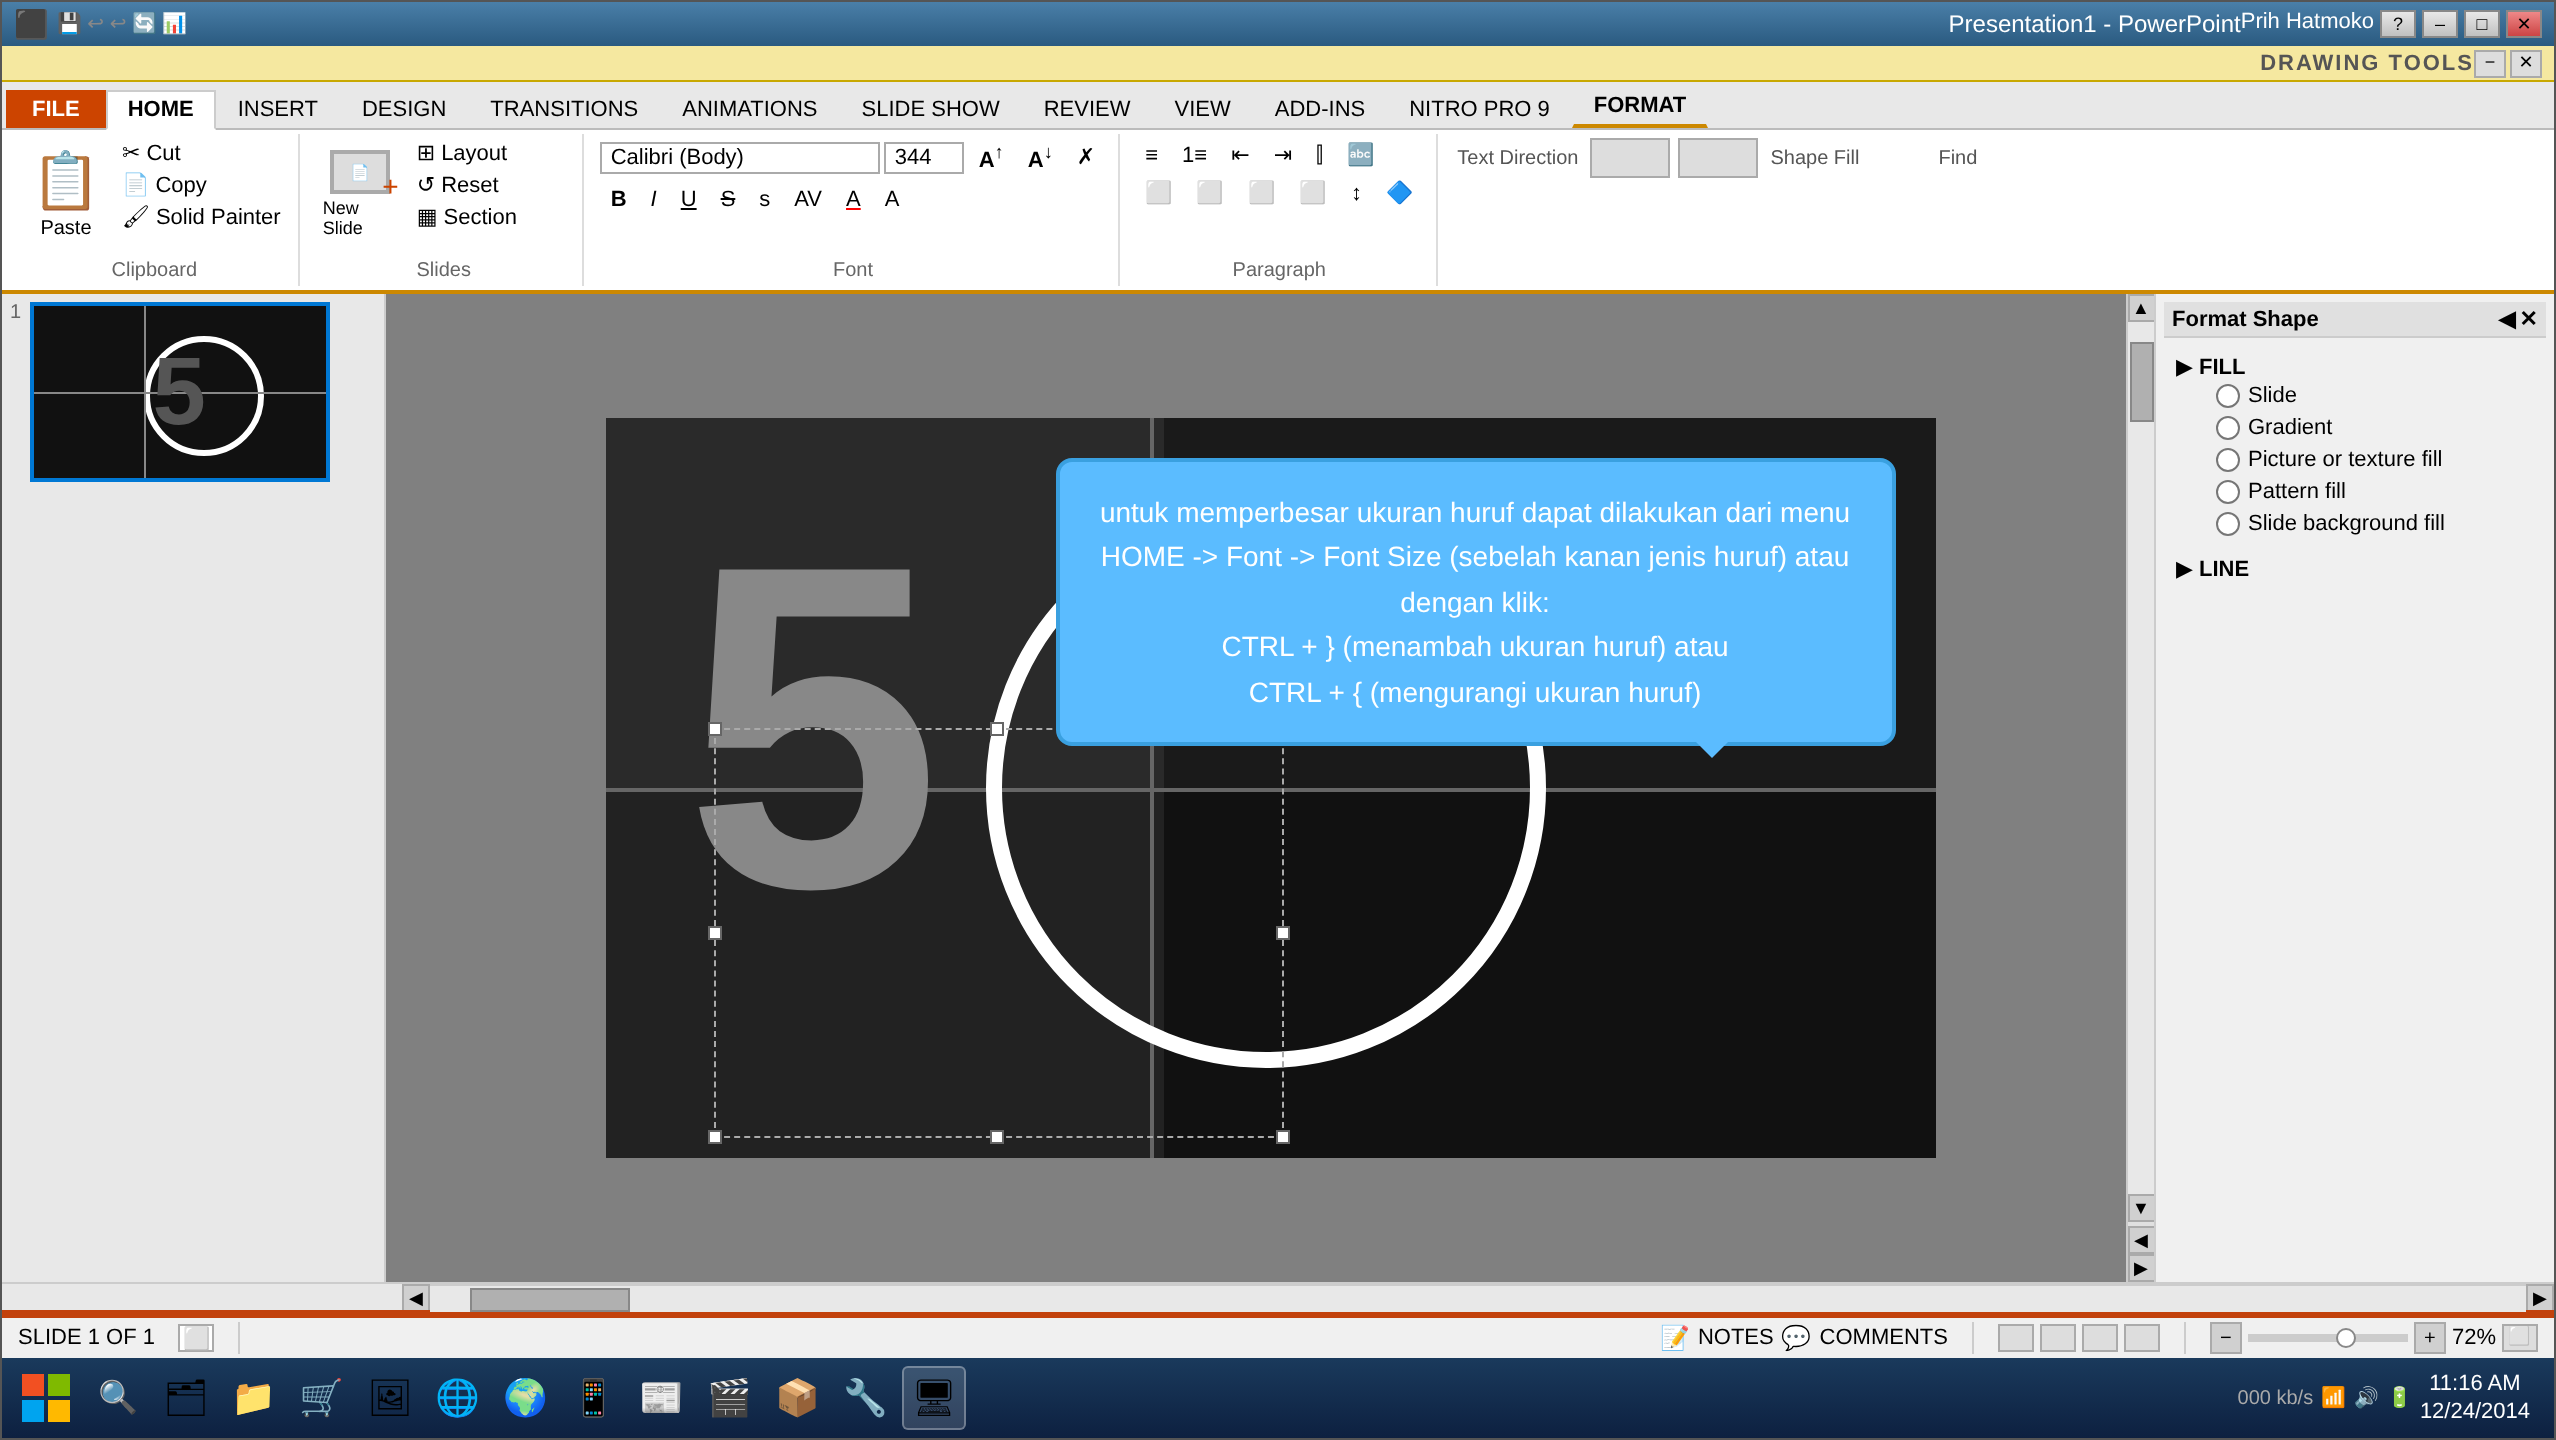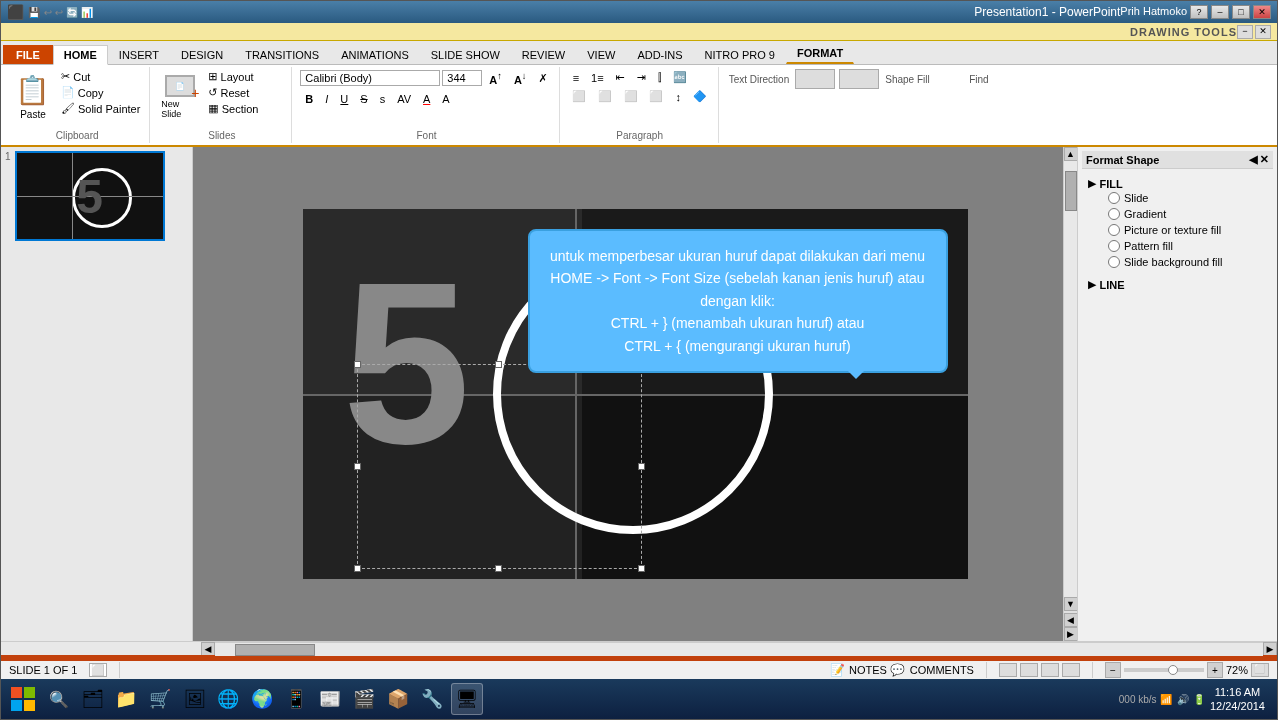--- a/index.html
+++ b/index.html
@@ -49,21 +49,21 @@
     .radio-option { display: flex; align-items: center; gap: 4px; padding: 2px 8px; cursor: pointer; font-size: 11px; }
     .radio-option input { width: 12px; height: 12px; }
 
     
     .v-scrollbar { width: 14px; background: #e0e0e0; border-left: 1px solid #ccc; display: flex; flex-direction: column; align-items: center; }
     .scrollbar-btn { width: 14px; height: 14px; background: #d0d0d0; border: 1px solid #aaa; display: flex; align-items: center; justify-content: center; font-size: 9px; cursor: pointer; }
     .scrollbar-track { flex: 1; background: #e8e8e8; width: 100%; position: relative; }
     .scrollbar-thumb { width: 12px; height: 40px; background: #b0b0b0; position: absolute; top: 10px; left: 1px; border: 1px solid #888; cursor: pointer; }
 
     
-    .status-bar { height: 24px; background: #f0f0f0; border-top: 6px solid #c2410c; display: flex; align-items: center; padding: 0 8px; gap: 12px; font-size: 11px; }
+    .status-bar { height: 24px; background: #f0f0f0; border-top: 4px solid #c2410c; display: flex; align-items: center; padding: 0 8px; gap: 12px; font-size: 11px; }
     .status-sep { width: 1px; height: 16px; background: #ccc; }
 
     
     .taskbar { height: 40px; background: linear-gradient(to bottom, #1a3a5c, #0d2040); display: flex; align-items: center; padding: 0 4px; gap: 2px; }
     .taskbar-start { width: 36px; height: 36px; background: transparent; display: flex; align-items: center; justify-content: center; cursor: pointer; }
     .taskbar-icon { width: 32px; height: 32px; display: flex; align-items: center; justify-content: center; cursor: pointer; border-radius: 3px; font-size: 18px; }
     .taskbar-icon.active { background: rgba(255,255,255,0.15); border: 1px solid rgba(255,255,255,0.3); }
     .taskbar-spacer { flex: 1; }
     .taskbar-tray { display: flex; align-items: center; gap: 4px; color: white; font-size: 10px; padding: 0 8px; }
     .tray-clock { display: flex; flex-direction: column; align-items: center; color: white; font-size: 11px; line-height: 1.3; }

